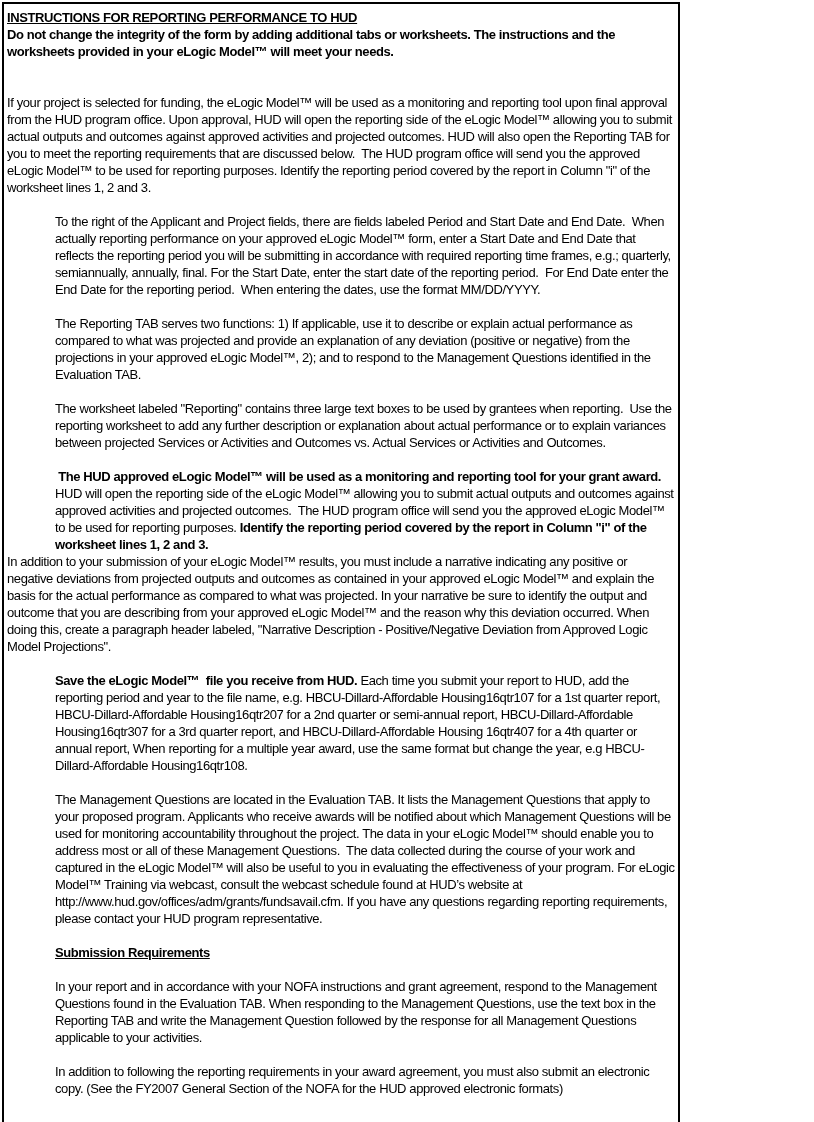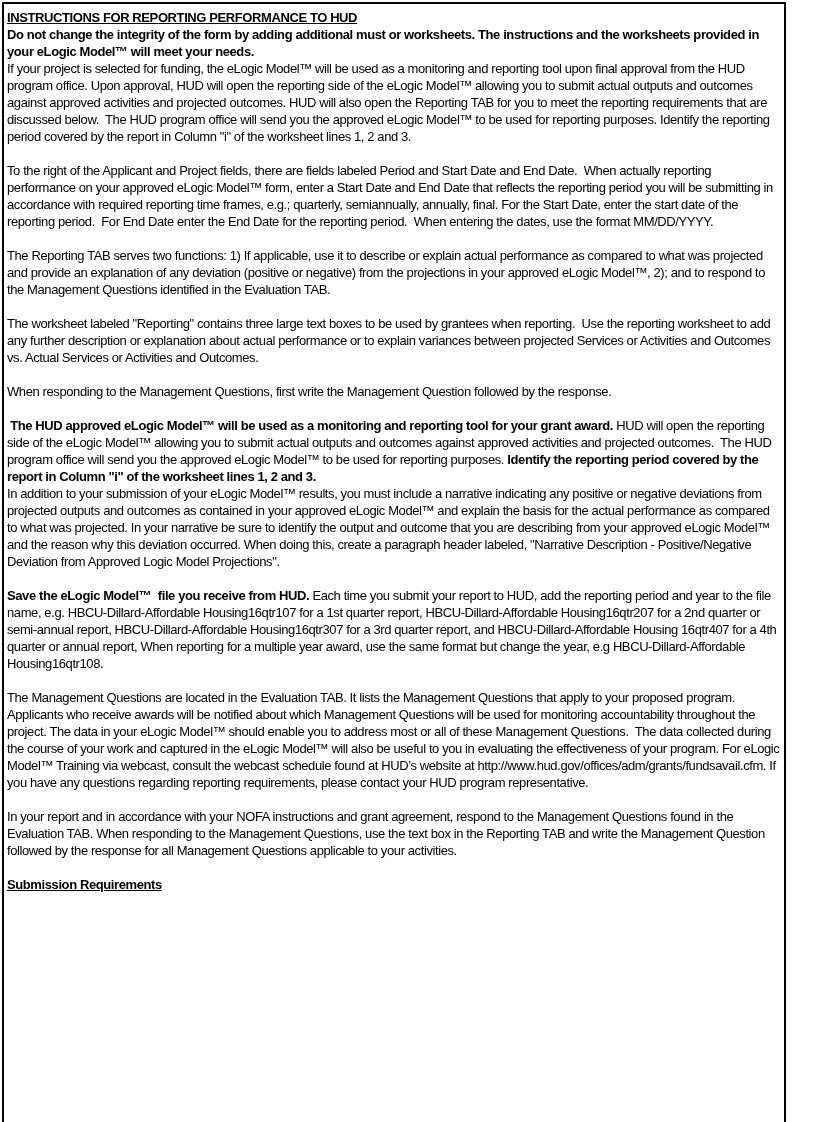--- a/index.html
+++ b/index.html
@@ -4,70 +4,70 @@
 <style>
   html, body {
     margin: 0;
     padding: 0;
     background: #ffffff;
     width: 814px;
   }
   .page {
     box-sizing: border-box;
     margin: 2px 2px 0 2px;
-    width: 784px;
+    width: 678px;
     min-height: 1120px;
     border-top: 2px solid #000;
     border-left: 2px solid #000;
     border-right: 2px solid #000;
     padding: 5px 2px 0 3px;
     background: #ffffff;
     font-family: "Liberation Sans", "DejaVu Sans", sans-serif;
     font-size: 13px;
     line-height: 17px;
     letter-spacing: -0.4px;
     color: #000000;
   }
   p {
     margin: 0;
     white-space: pre-wrap;
   }
-  .gap  { margin-top: 17px; }
-  .gap2 { }
+  .gap  { margin-top: 17px; margin-left: 48px; }
+  .gap2 { margin-top: 34px; }
   .b { font-weight: bold; }
   .u { text-decoration: underline; }
 </style>
 </head>
 <body>
 
 <div class="page">
 
   <p class="b u">INSTRUCTIONS FOR REPORTING PERFORMANCE TO HUD</p>
 
-  <p class="b">Do not change the integrity of the form by adding additional must or worksheets. The instructions and the worksheets provided in your eLogic Model™ will meet your needs.</p>
+  <p class="b">Do not change the integrity of the form by adding additional tabs or worksheets. The instructions and the worksheets provided in your eLogic Model™ will meet your needs.</p>
 
   <p class="gap2">If your project is selected for funding, the eLogic Model™ will be used as a monitoring and reporting tool upon final approval from the HUD program office. Upon approval, HUD will open the reporting side of the eLogic Model™ allowing you to submit actual outputs and outcomes against approved activities and projected outcomes. HUD will also open the Reporting TAB for you to meet the reporting requirements that are discussed below.  The HUD program office will send you the approved eLogic Model™ to be used for reporting purposes. Identify the reporting period covered by the report in Column "i" of the worksheet lines 1, 2 and 3.</p>
 
   <p class="gap">To the right of the Applicant and Project fields, there are fields labeled Period and Start Date and End Date.  When actually reporting performance on your approved eLogic Model™ form, enter a Start Date and End Date that reflects the reporting period you will be submitting in accordance with required reporting time frames, e.g.; quarterly, semiannually, annually, final. For the Start Date, enter the start date of the reporting period.  For End Date enter the End Date for the reporting period.  When entering the dates, use the format MM/DD/YYYY.</p>
 
   <p class="gap">The Reporting TAB serves two functions: 1) If applicable, use it to describe or explain actual performance as compared to what was projected and provide an explanation of any deviation (positive or negative) from the projections in your approved eLogic Model™, 2); and to respond to the Management Questions identified in the Evaluation TAB.</p>
 
   <p class="gap">The worksheet labeled "Reporting" contains three large text boxes to be used by grantees when reporting.  Use the reporting worksheet to add any further description or explanation about actual performance or to explain variances between projected Services or Activities and Outcomes vs. Actual Services or Activities and Outcomes.</p>
 
-  <p class="gap">When responding to the Management Questions, first write the Management Question followed by the response.</p>
 
 
   <p class="gap"><span class="b"> The HUD approved eLogic Model™ will be used as a monitoring and reporting tool for your grant award.</span><span> HUD will open the reporting side of the eLogic Model™ allowing you to submit actual outputs and outcomes against approved activities and projected outcomes.  The HUD program office will send you the approved eLogic Model™ to be used for reporting purposes. </span><span class="b">Identify the reporting period covered by the report in Column "i" of the worksheet lines 1, 2 and 3.</span></p>
 
 
   <p>In addition to your submission of your eLogic Model™ results, you must include a narrative indicating any positive or negative deviations from projected outputs and outcomes as contained in your approved eLogic Model™ and explain the basis for the actual performance as compared to what was projected. In your narrative be sure to identify the output and outcome that you are describing from your approved eLogic Model™ and the reason why this deviation occurred. When doing this, create a paragraph header labeled, "Narrative Description - Positive/Negative Deviation from Approved Logic Model Projections".</p>
 
   <p class="gap"><span class="b">Save the eLogic Model™  file you receive from HUD.</span><span> Each time you submit your report to HUD, add the reporting period and year to the file name, e.g. HBCU-Dillard-Affordable Housing16qtr107 for a 1st quarter report, HBCU-Dillard-Affordable Housing16qtr207 for a 2nd quarter or semi-annual report, HBCU-Dillard-Affordable Housing16qtr307 for a 3rd quarter report, and HBCU-Dillard-Affordable Housing 16qtr407 for a 4th quarter or annual report, When reporting for a multiple year award, use the same format but change the year, e.g HBCU-Dillard-Affordable Housing16qtr108.</span></p>
 
 
   <p class="gap">The Management Questions are located in the Evaluation TAB. It lists the Management Questions that apply to your proposed program. Applicants who receive awards will be notified about which Management Questions will be used for monitoring accountability throughout the project. The data in your eLogic Model™ should enable you to address most or all of these Management Questions.  The data collected during the course of your work and captured in the eLogic Model™ will also be useful to you in evaluating the effectiveness of your program. For eLogic Model™ Training via webcast, consult the webcast schedule found at HUD’s website at http://www.hud.gov/offices/adm/grants/fundsavail.cfm. If you have any questions regarding reporting requirements, please contact your HUD program representative.</p>
 
+  <p class="gap b u">Submission Requirements</p>
+
   <p class="gap">In your report and in accordance with your NOFA instructions and grant agreement, respond to the Management Questions found in the Evaluation TAB. When responding to the Management Questions, use the text box in the Reporting TAB and write the Management Question followed by the response for all Management Questions applicable to your activities.</p>
 
-  <p class="gap b u">Submission Requirements</p>
-
+  <p class="gap">In addition to following the reporting requirements in your award agreement, you must also submit an electronic copy. (See the FY2007 General Section of the NOFA for the HUD approved electronic formats)</p>
 
 </div>
 
 </body></html>

